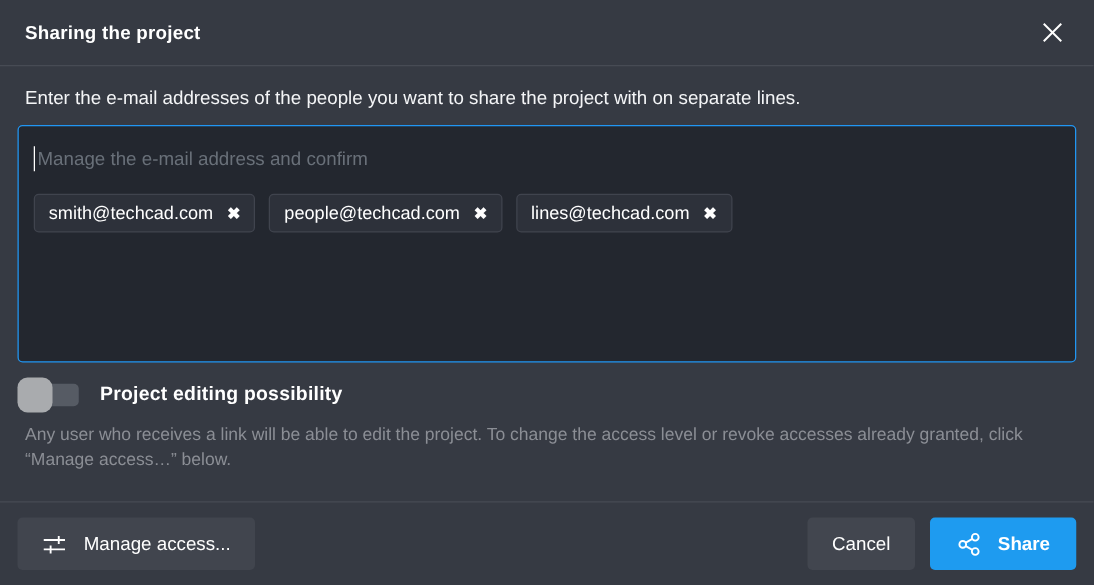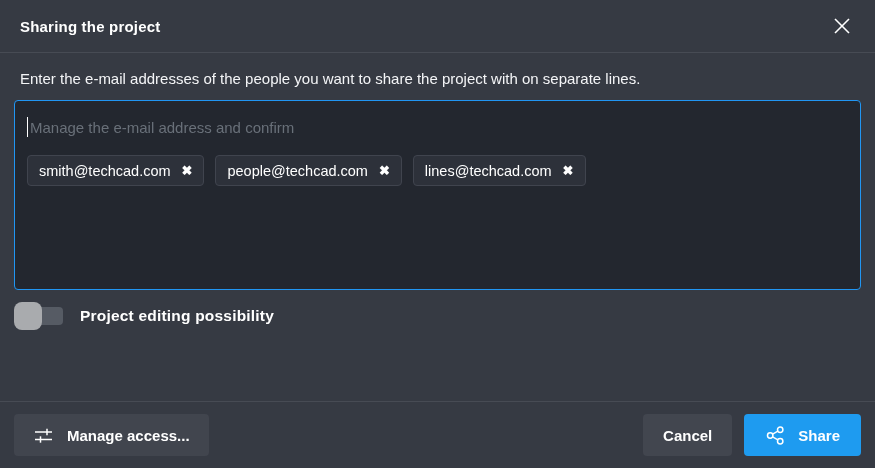--- a/index.html
+++ b/index.html
@@ -93,21 +93,20 @@
     height:42px;
     border:none;
     border-radius:4px;
     color:#ffffff;
     font-family:"Liberation Sans", sans-serif;
     font-size:15px;
     display:flex;
     align-items:center;
     justify-content:center;
     cursor:pointer;
-    font-weight:bold;
   }
   .btn-manage { background:#41454e; padding:0 19px; gap:13px; }
   .footer-spacer { flex:1 1 auto; }
   .btn-share { background:#1e9bf0; padding:0 21px; gap:12px; font-weight:bold; }
   .btn-cancel { background:#42464f; padding:0 20px; }
   .icon svg { display:block; }
 </style>
 </head>
 <body>
 
@@ -148,20 +147,21 @@
   </div>
 
   <div class="toggle-row">
     <div class="toggle">
       <div class="toggle-track"></div>
       <div class="toggle-knob"></div>
     </div>
     <div class="toggle-label">Project editing possibility</div>
   </div>
 
+  <div class="help-text">Any user who receives a link will be able to edit the project. To change the access level or revoke accesses already granted, click “Manage access…” below.</div>
 </div>
 
 <div class="dlg-footer">
   <button class="btn btn-manage">
     <span class="icon">
       <svg width="21" height="21" viewBox="0 0 21 21">
         <line x1="2" y1="7" x2="19" y2="7" stroke="#ffffff" stroke-width="1.5"></line>
         <line x1="14" y1="3.8" x2="14" y2="10.2" stroke="#ffffff" stroke-width="1.5"></line>
         <line x1="2" y1="14.5" x2="19" y2="14.5" stroke="#ffffff" stroke-width="1.5"></line>
         <line x1="7.5" y1="11.3" x2="7.5" y2="17.7" stroke="#ffffff" stroke-width="1.5"></line>

